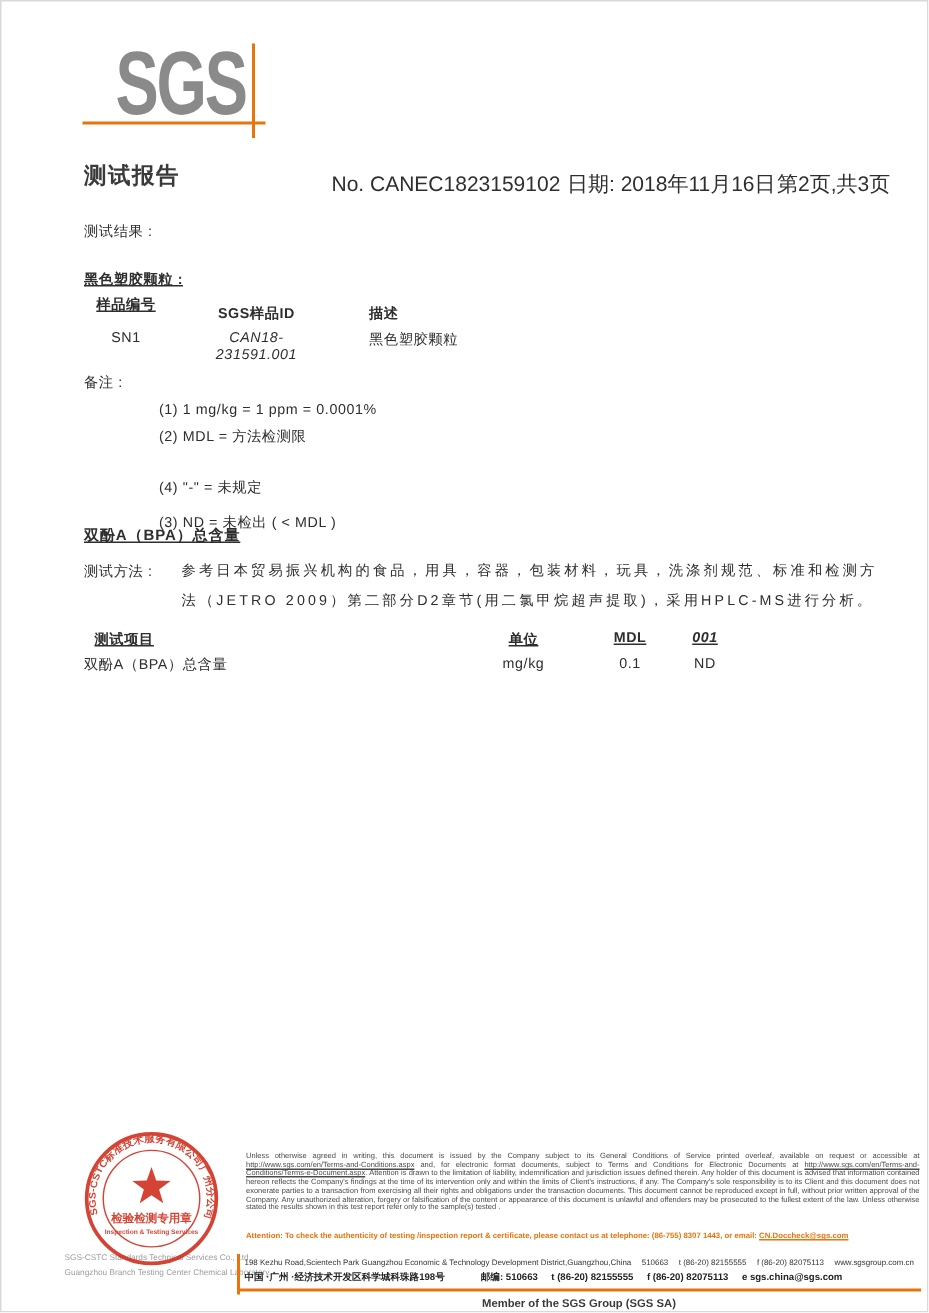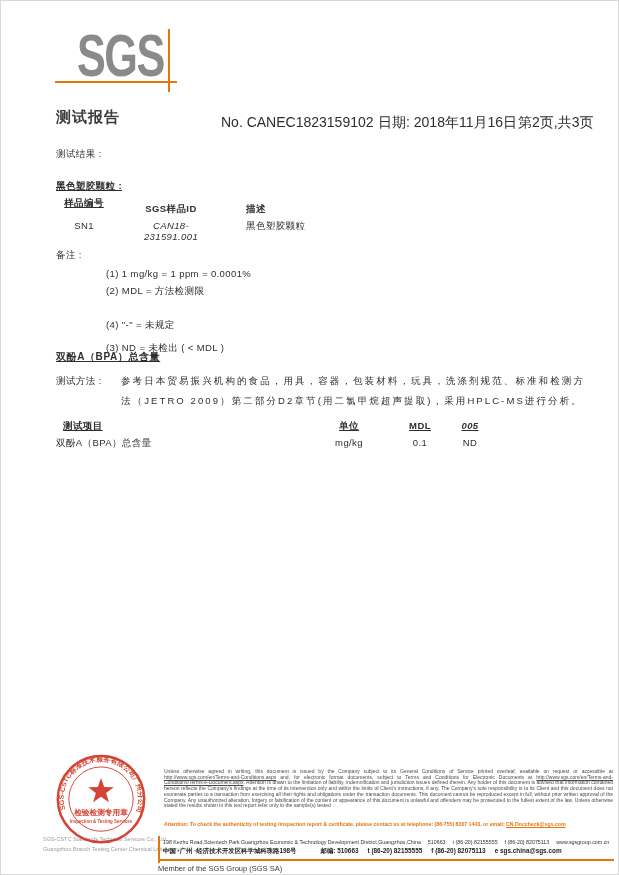--- a/index.html
+++ b/index.html
@@ -33,21 +33,21 @@
   .disclaimer { font-size:5px; line-height:5.7px; color:#4a4a4a; text-align:justify; letter-spacing:0; }
   .disclaimer .lnk { text-decoration:underline; }
   .attention { font-size:5.2px; line-height:6.2px; color:#e8740c; font-weight:bold; }
   .attention .lnk { text-decoration:underline; }
   .addr-en { font-size:5.3px; color:#333; white-space:nowrap; }
   .addr-en span { margin-right:7px; }
   .addr-cn { font-size:6.4px; font-weight:bold; color:#222; white-space:nowrap; }
   .addr-cn span { margin-right:9px; }
   .orange-h { background:#e8740c; height:1.5px; }
   .orange-v { background:#e8740c; width:1.5px; }
-  .member { font-size:7.5px; color:#3a3a3a; font-weight:400; text-align:left; }
+  .member { font-size:7.5px; color:#3a3a3a; font-weight:700; text-align:center; }
   .company-gray { font-size:5.5px; color:#9c9c9c; line-height:9px; white-space:nowrap; }
   .stamp-svg { opacity:0.88; }
 </style>
 </head>
 <body>
 
 <div class="page">
 
   <div class="abs logo-text" style="left:76px; top:27px;">SGS</div>
   <div class="abs logo-hline" style="left:54px; top:80px; width:122px;"></div>
@@ -78,21 +78,21 @@
 
   <div class="abs sec-heading" style="left:55px; top:349px;">双酚A（BPA）总含量</div>
 
   <div class="abs body-txt" style="left:55px; top:374px;">测试方法 :</div>
   <div class="abs method-line" style="left:120px; top:370px;">参考日本贸易振兴机构的食品，用具，容器，包装材料，玩具，洗涤剂规范、标准和检测方</div>
   <div class="abs method-line" style="left:120px; top:390px;">法（JETRO 2009）第二部分D2章节(用二氯甲烷超声提取)，采用HPLC-MS进行分析。</div>
 
   <div class="abs body-txt bold uline" style="left:62px; top:419px;">测试项目</div>
   <div class="abs body-txt bold uline center" style="left:328px; top:419px; width:40px;">单位</div>
   <div class="abs body-txt bold uline center" style="left:400px; top:419px; width:38px;">MDL</div>
-  <div class="abs body-txt bold uline center italic" style="left:450px; top:419px; width:38px;">005</div>
+  <div class="abs body-txt bold uline center italic" style="left:450px; top:419px; width:38px;">001</div>
 
   <div class="abs body-txt" style="left:55px; top:436px;">双酚A（BPA）总含量</div>
   <div class="abs body-txt center" style="left:328px; top:436px; width:40px;">mg/kg</div>
   <div class="abs body-txt center" style="left:400px; top:436px; width:38px;">0.1</div>
   <div class="abs body-txt center" style="left:450px; top:436px; width:38px;">ND</div>
 
   <div class="abs company-gray" style="left:42px; top:834px;">SGS-CSTC Standards Technical Services Co., Ltd.</div>
   <div class="abs company-gray" style="left:42px; top:844px;">Guangzhou Branch Testing Center Chemical Laboratory.</div>
 
   <svg class="abs stamp-svg" style="left:52px; top:752px;" width="96" height="96" viewBox="0 0 100 100">

